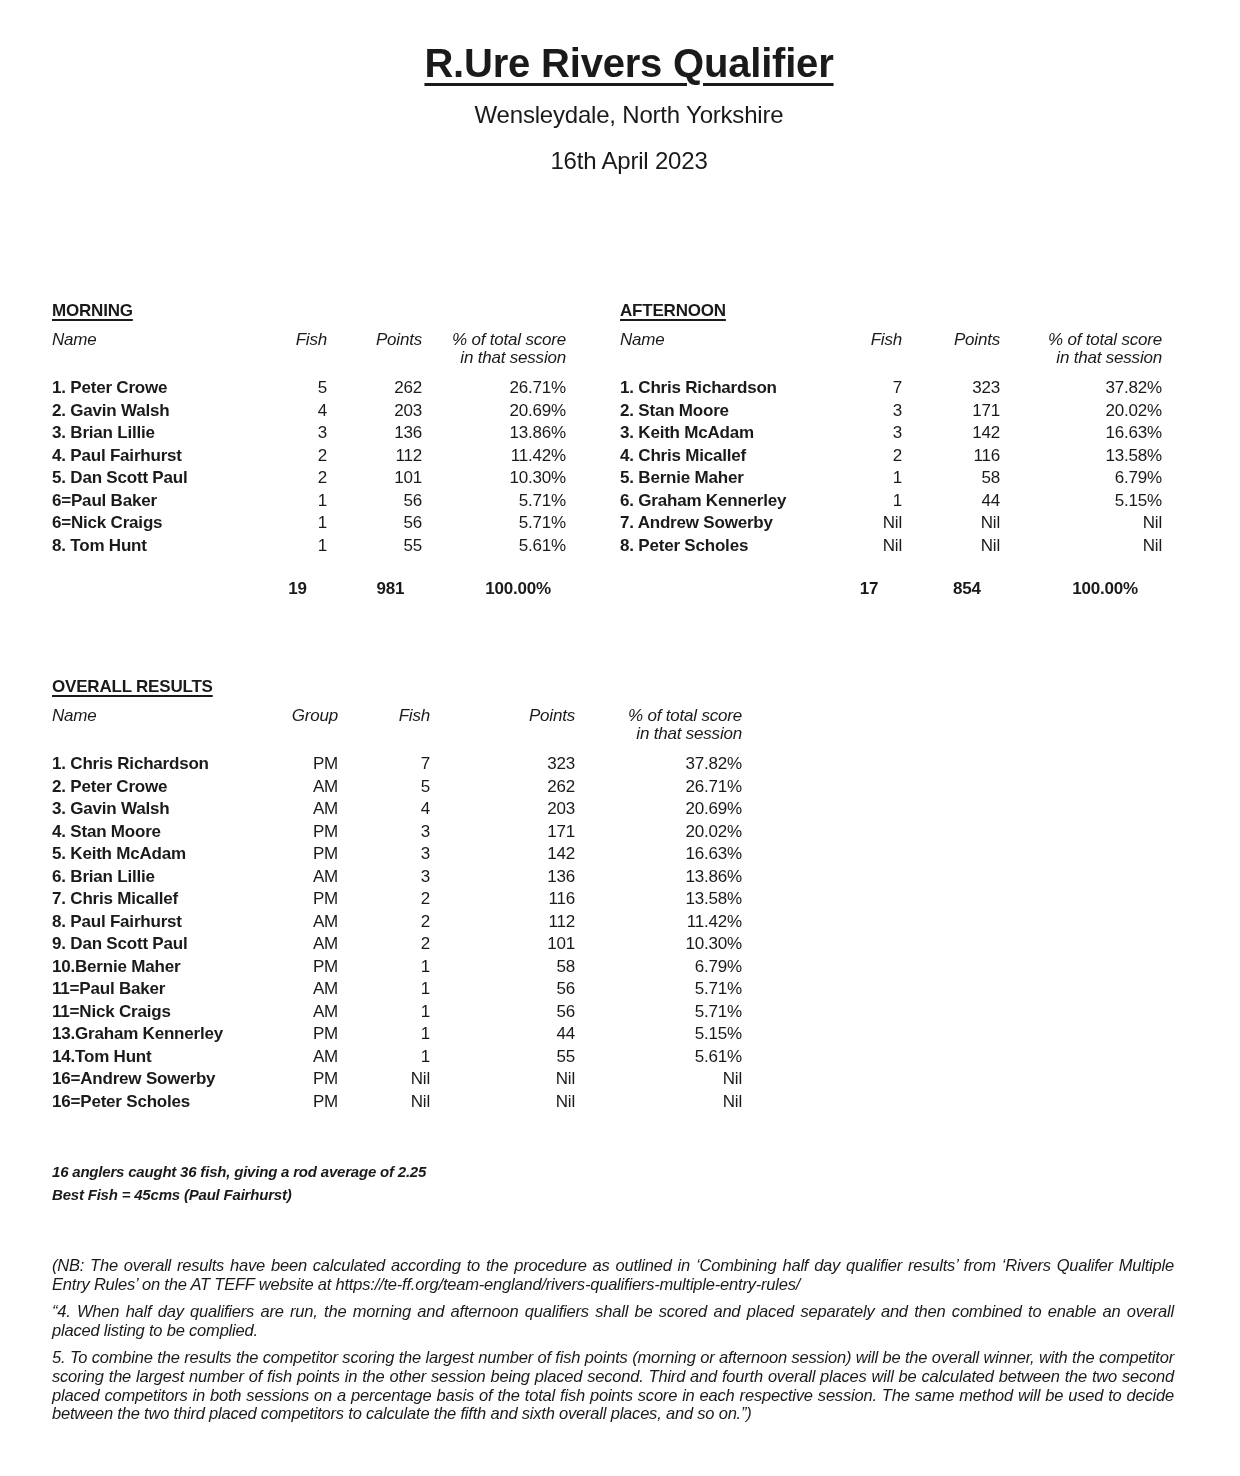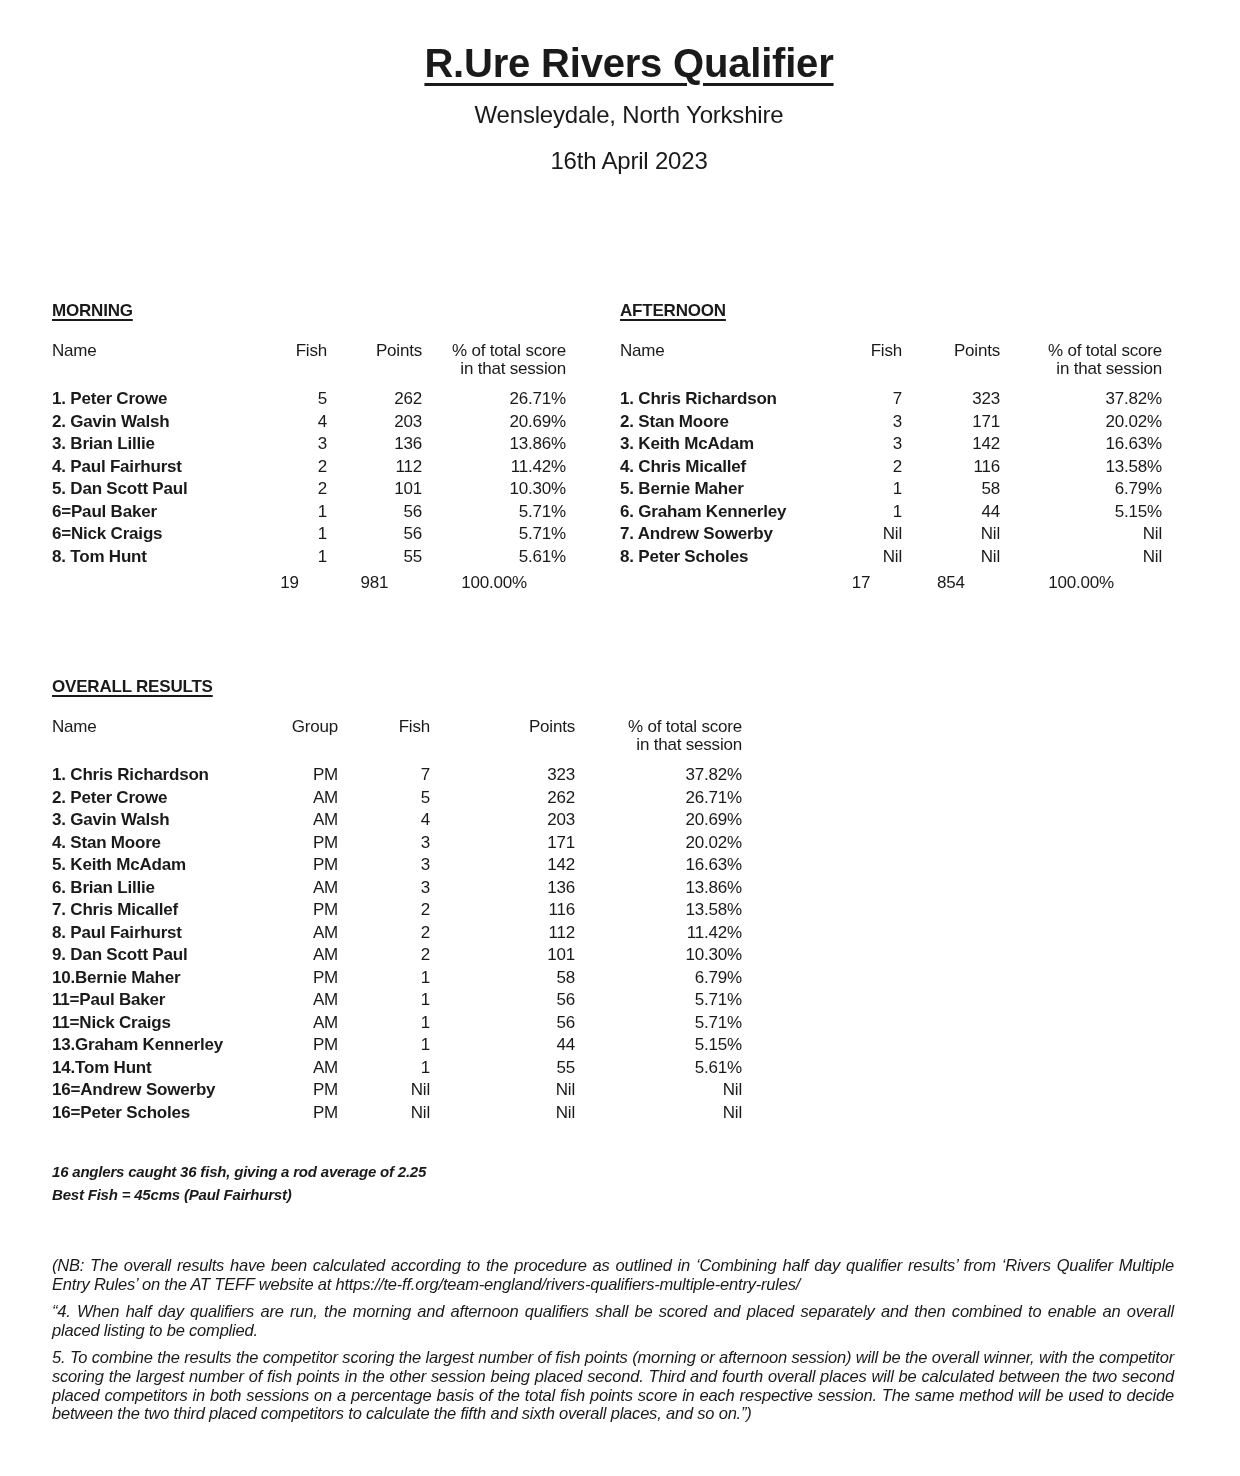--- a/index.html
+++ b/index.html
@@ -35,29 +35,29 @@
   .tbl-heading {
     margin: 0; font-size: 17px; font-weight: bold; line-height: 22px;
     text-decoration: underline; text-decoration-thickness: 2px; text-underline-offset: 3px;
     display: inline-block;
   }
   .grid { display: grid; }
   #morning .grid   { grid-template-columns: 200px 75px 95px 144px; }
   #afternoon .grid { grid-template-columns: 200px 82px 98px 162px; }
   #overall .grid   { grid-template-columns: 210px 76px 92px 145px 167px; }
 
-  .thead { line-height: 18px; margin-top: 20px; }
+  .thead { font-style: italic; line-height: 18px; margin-top: 9px; }
   .thead .c { align-self: start; }
   .c.num { text-align: right; }
   .c.name { text-align: left; }
 
   .tbody { margin-top: 10px; }
   .row { height: 22.5px; line-height: 22.5px; }
   .row .c.name { font-weight: 600; }
-  .totals { margin-top: 4px; font-weight: 400; height: 22.5px; line-height: 22.5px; }
+  .totals { margin-top: 21px; font-weight: 700; height: 22.5px; line-height: 22.5px; gap: 8px; }
   .totals .c { text-align: center; }
 
   
   .summary {
     position: absolute; left: 52px; top: 1160px;
     font-size: 15px; font-weight: bold; font-style: italic; line-height: 23px;
   }
   .notes {
     position: absolute; left: 52px; top: 1256px; width: 1122px;
     font-size: 16.5px; font-style: italic; line-height: 18.6px;

